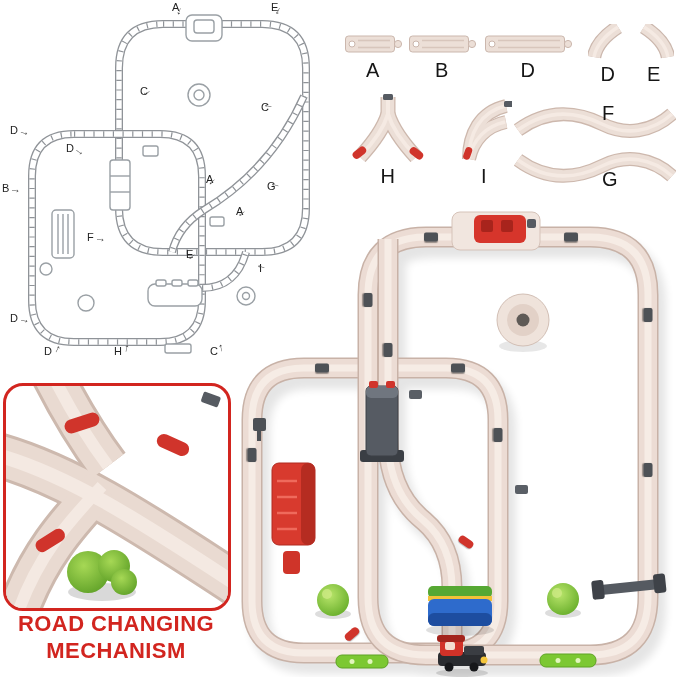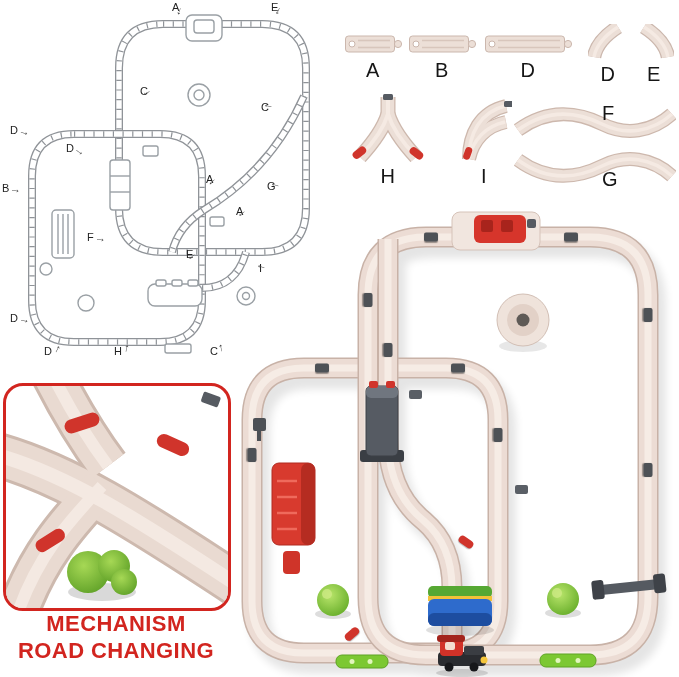--- a/index.html
+++ b/index.html
@@ -443,17 +443,17 @@
       <g>
         <ellipse cx="96" cy="206" rx="34" ry="9" fill="#00000026"></ellipse>
         <circle cx="82" cy="186" r="21" fill="url(#gBush)"></circle>
         <circle cx="108" cy="180" r="16" fill="url(#gBush)"></circle>
         <circle cx="118" cy="196" r="13" fill="url(#gBush)"></circle>
       </g>
     </svg>
   </div>
 
   <div class="inset-caption" style="color: rgb(210, 37, 31);">
+    <span>ROAD CHANGING</span>
     <span>MECHANISM</span>
-    <span>ROAD CHANGING</span>
   </div>
 
 </div>
 
 </body></html>

